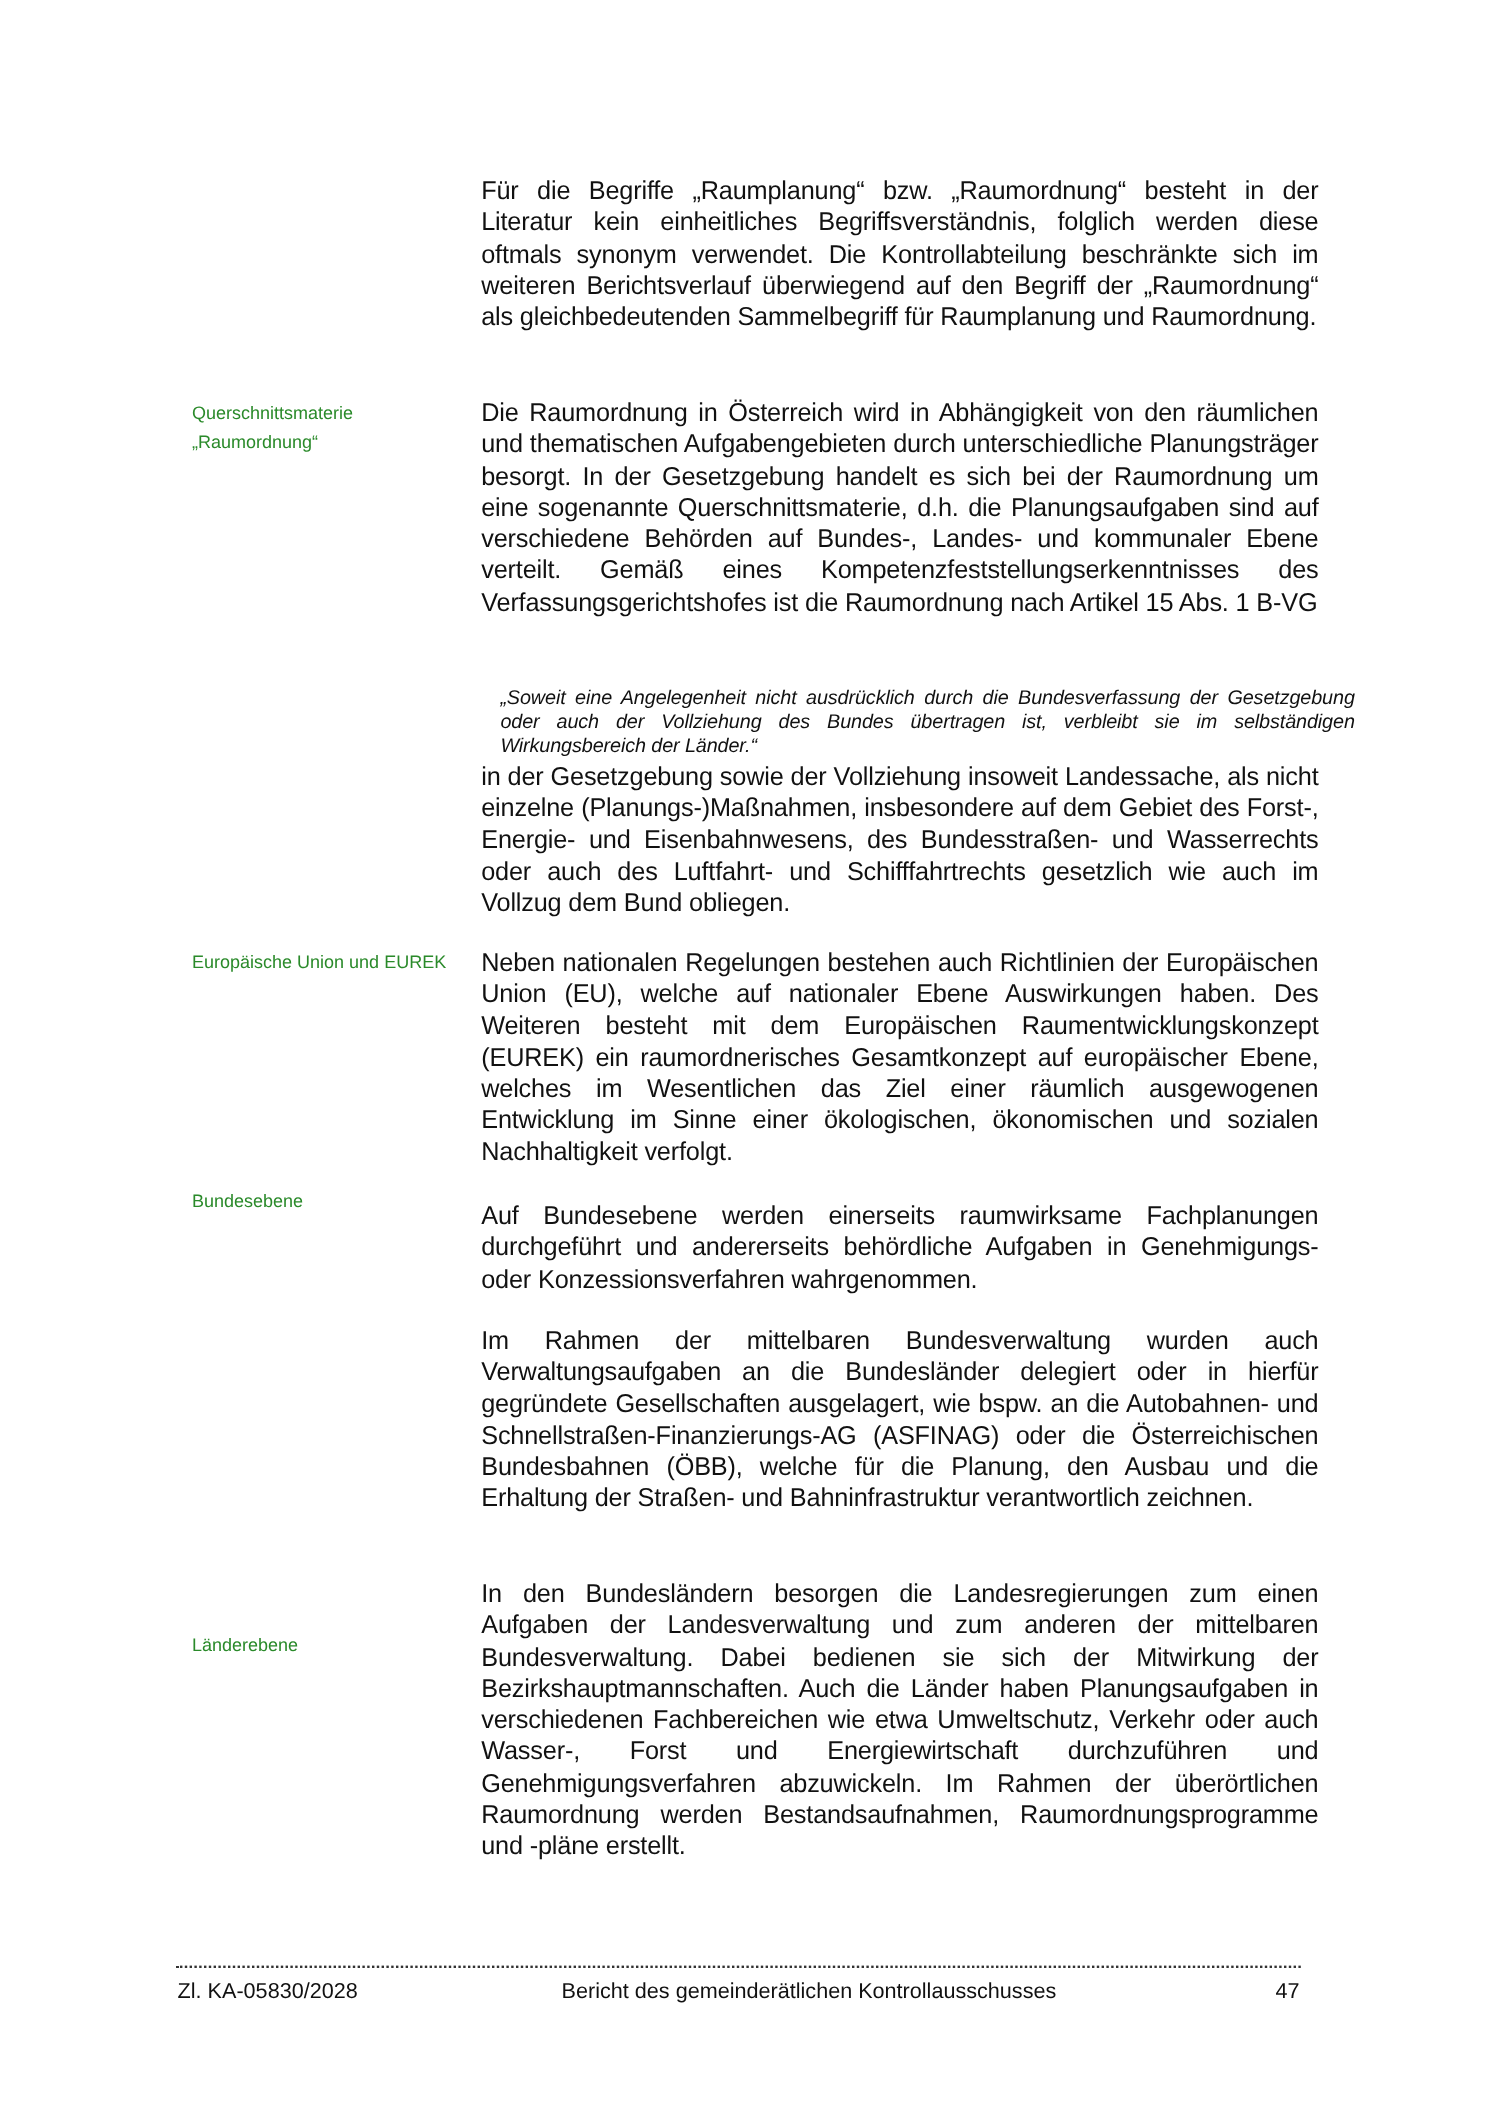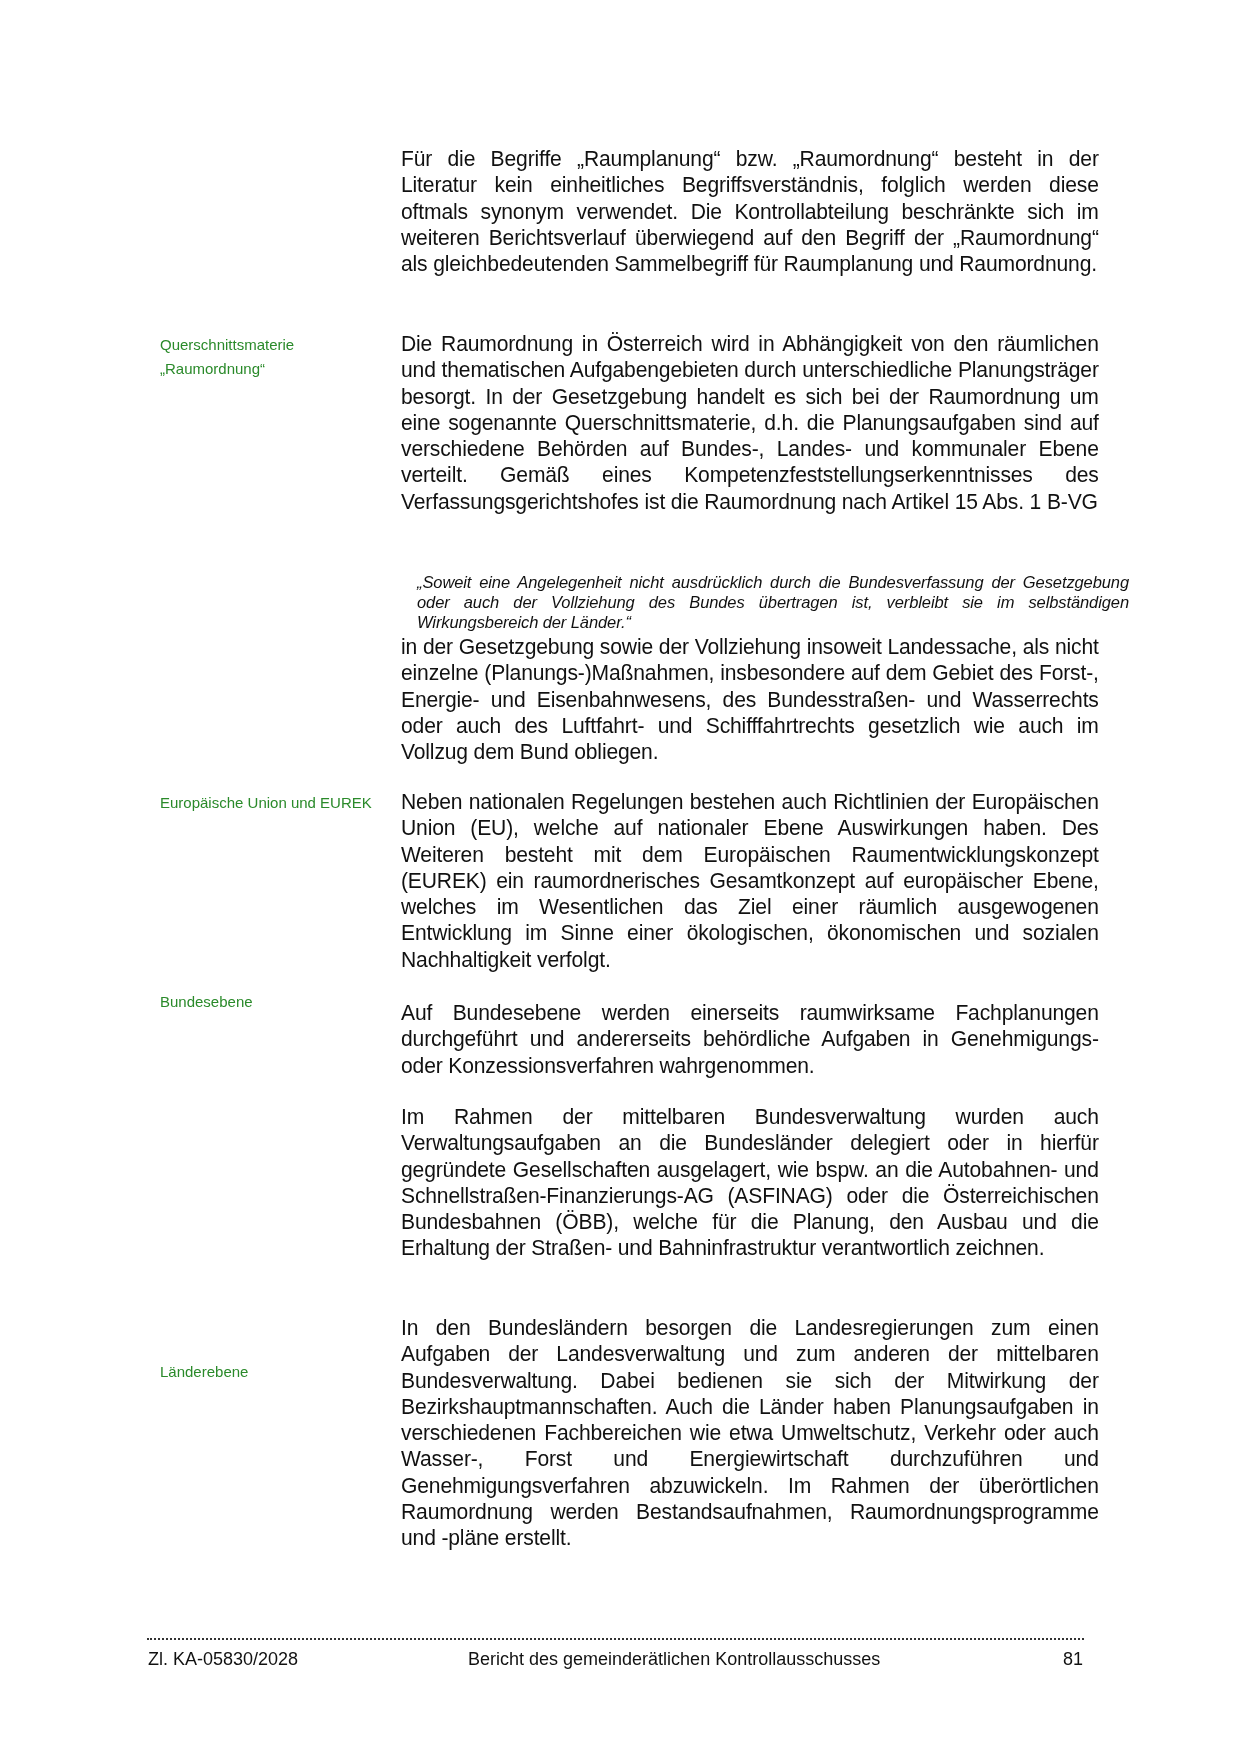--- a/index.html
+++ b/index.html
@@ -90,15 +90,15 @@
   <p class="body-text" style="top:1000px; margin:0;">Auf Bundesebene werden einerseits raumwirksame Fachplanungen durchgeführt und andererseits behördliche Aufgaben in Genehmigungs- oder Konzessionsverfahren wahrgenommen.</p>
 
   <p class="body-text" style="top:1104px; margin:0;">Im Rahmen der mittelbaren Bundesverwaltung wurden auch Verwaltungsaufgaben an die Bundesländer delegiert oder in hierfür gegründete Gesellschaften ausgelagert, wie bspw. an die Autobahnen- und Schnellstraßen-Finanzierungs-AG (ASFINAG) oder die Österreichischen Bundesbahnen (ÖBB), welche für die Planung, den Ausbau und die Erhaltung der Straßen- und Bahninfrastruktur verantwortlich zeichnen.</p>
 
   <div class="margin-note" style="top:1360px;">Länderebene</div>
   <p class="body-text" style="top:1315px; margin:0;">In den Bundesländern besorgen die Landesregierungen zum einen Aufgaben der Landesverwaltung und zum anderen der mittelbaren Bundesverwaltung. Dabei bedienen sie sich der Mitwirkung der Bezirkshauptmannschaften. Auch die Länder haben Planungsaufgaben in verschiedenen Fachbereichen wie etwa Umweltschutz, Verkehr oder auch Wasser-, Forst und Energiewirtschaft durchzuführen und Genehmigungsverfahren abzuwickeln. Im Rahmen der überörtlichen Raumordnung werden Bestandsaufnahmen, Raumordnungsprogramme und -pläne erstellt.</p>
 
   <div class="footer-rule"></div>
   <div class="footer footer-left">Zl. KA-05830/2028</div>
   <div class="footer footer-center">Bericht des gemeinderätlichen Kontrollausschusses</div>
-  <div class="footer footer-right">81</div>
+  <div class="footer footer-right">47</div>
 
 </div>
 
 </body></html>

